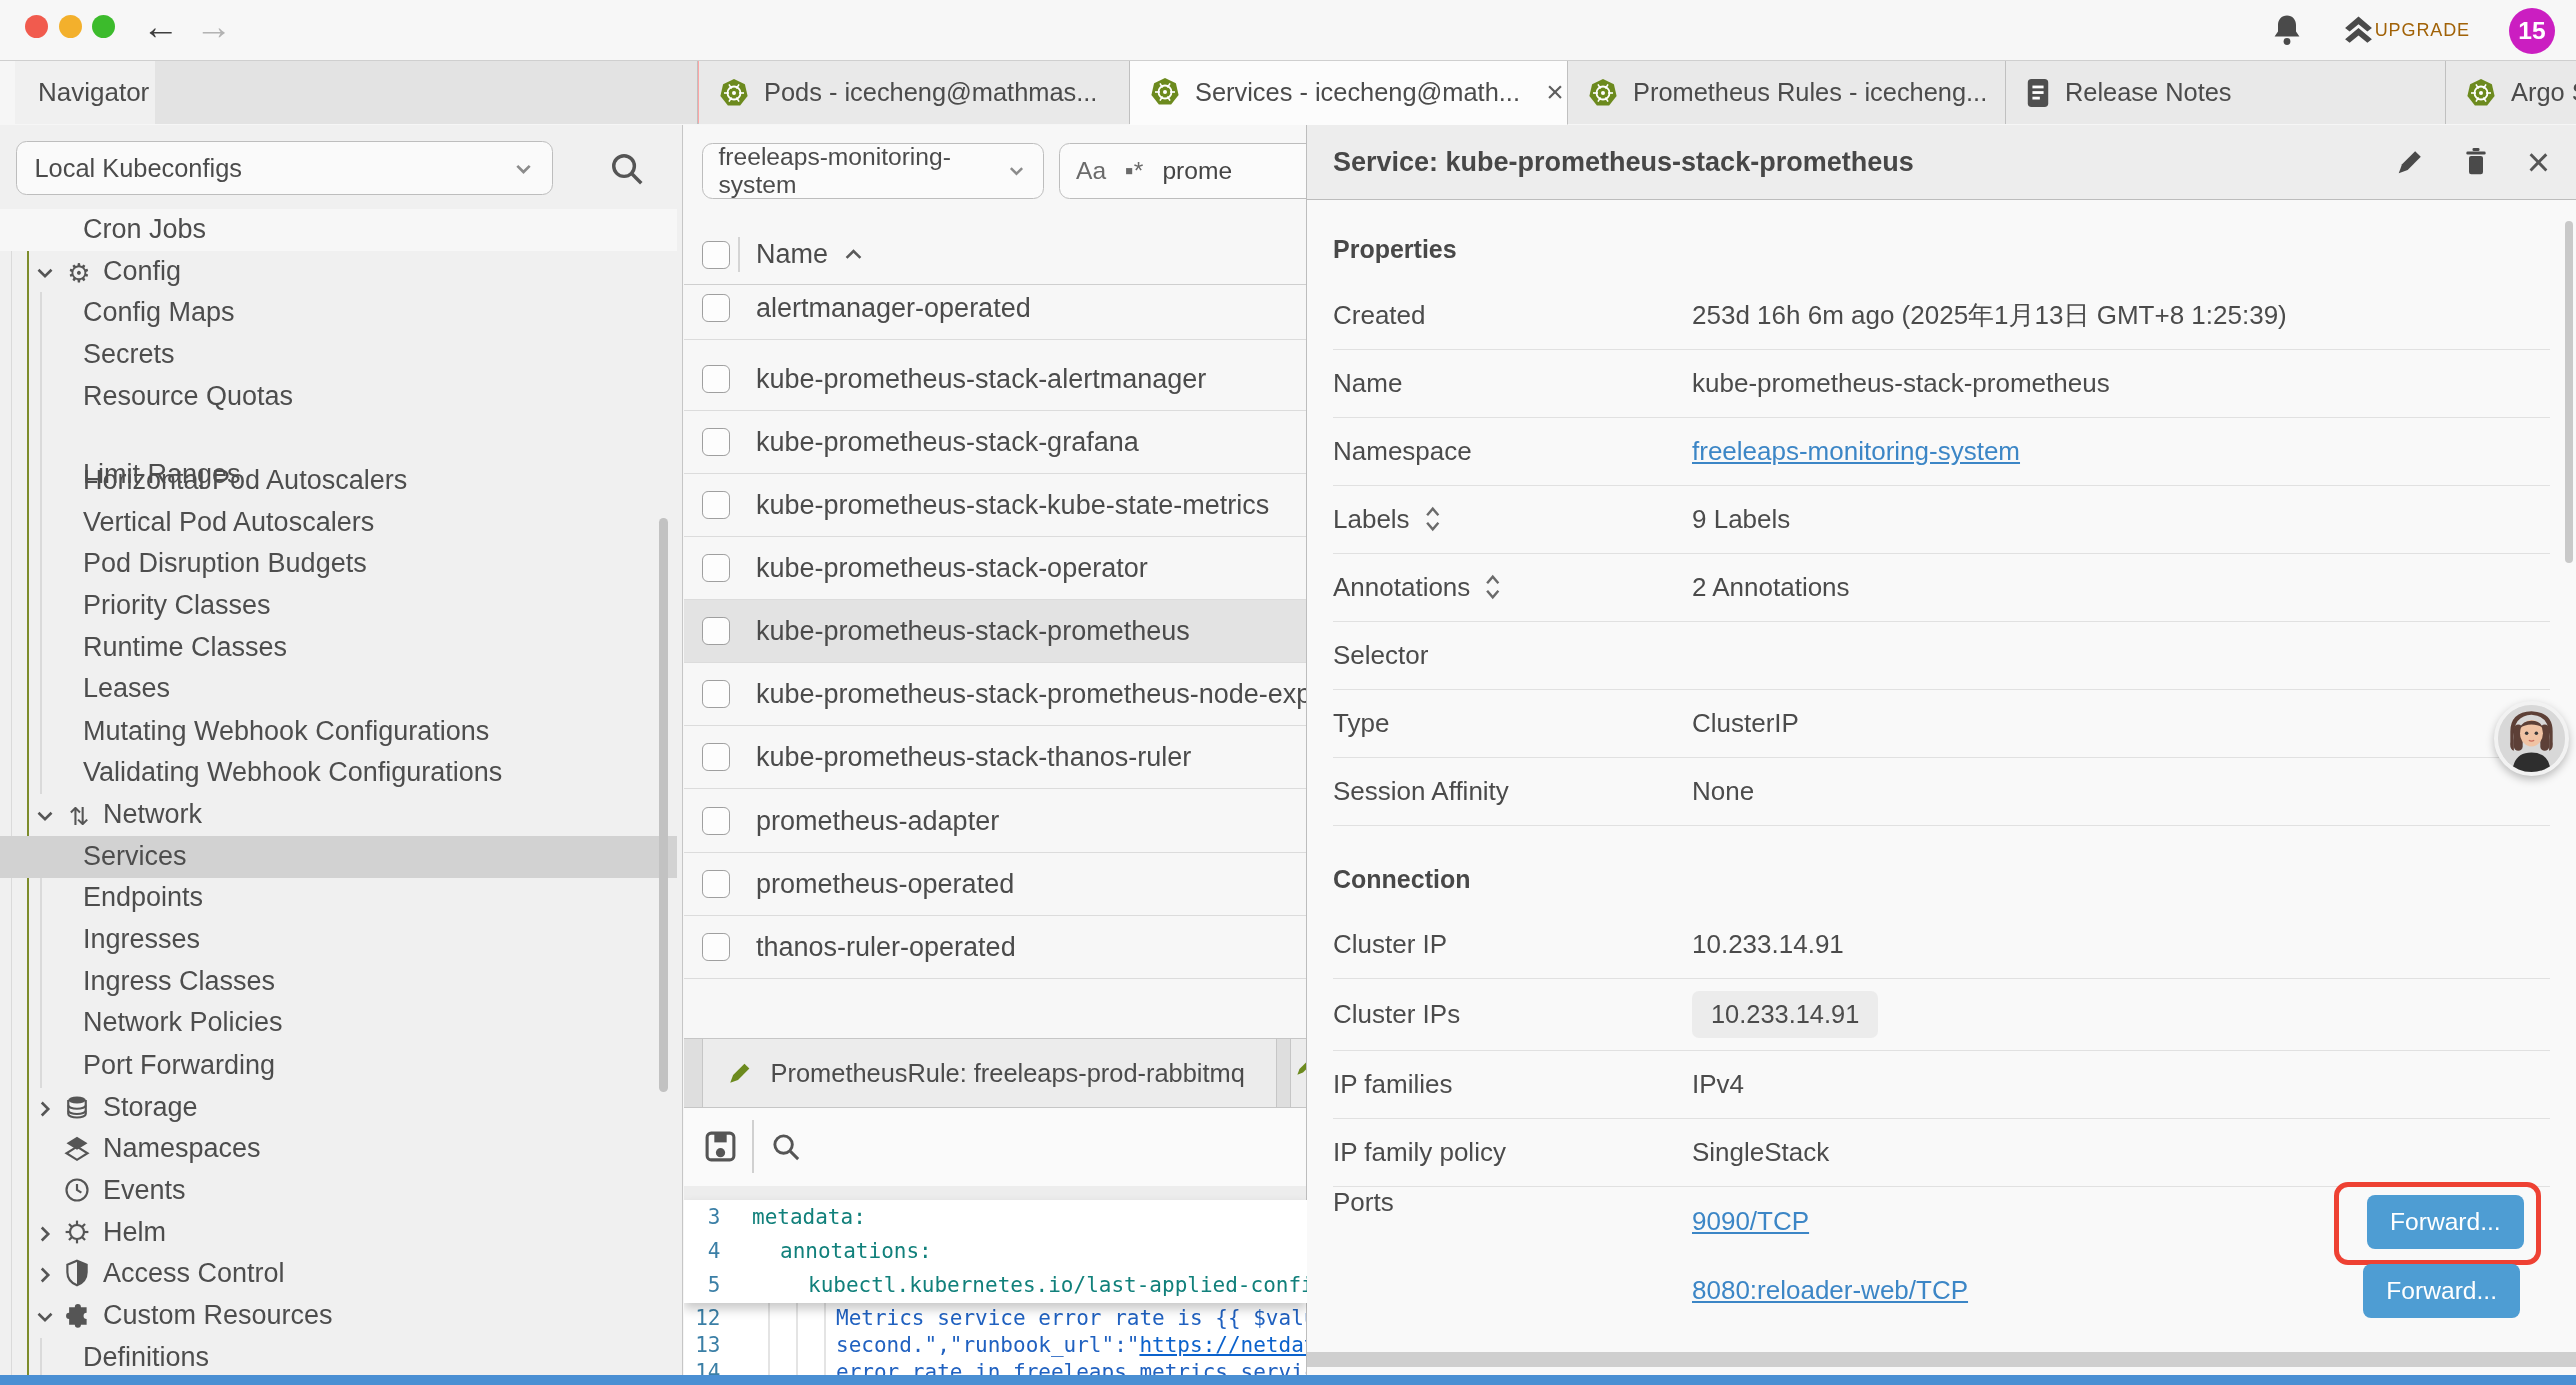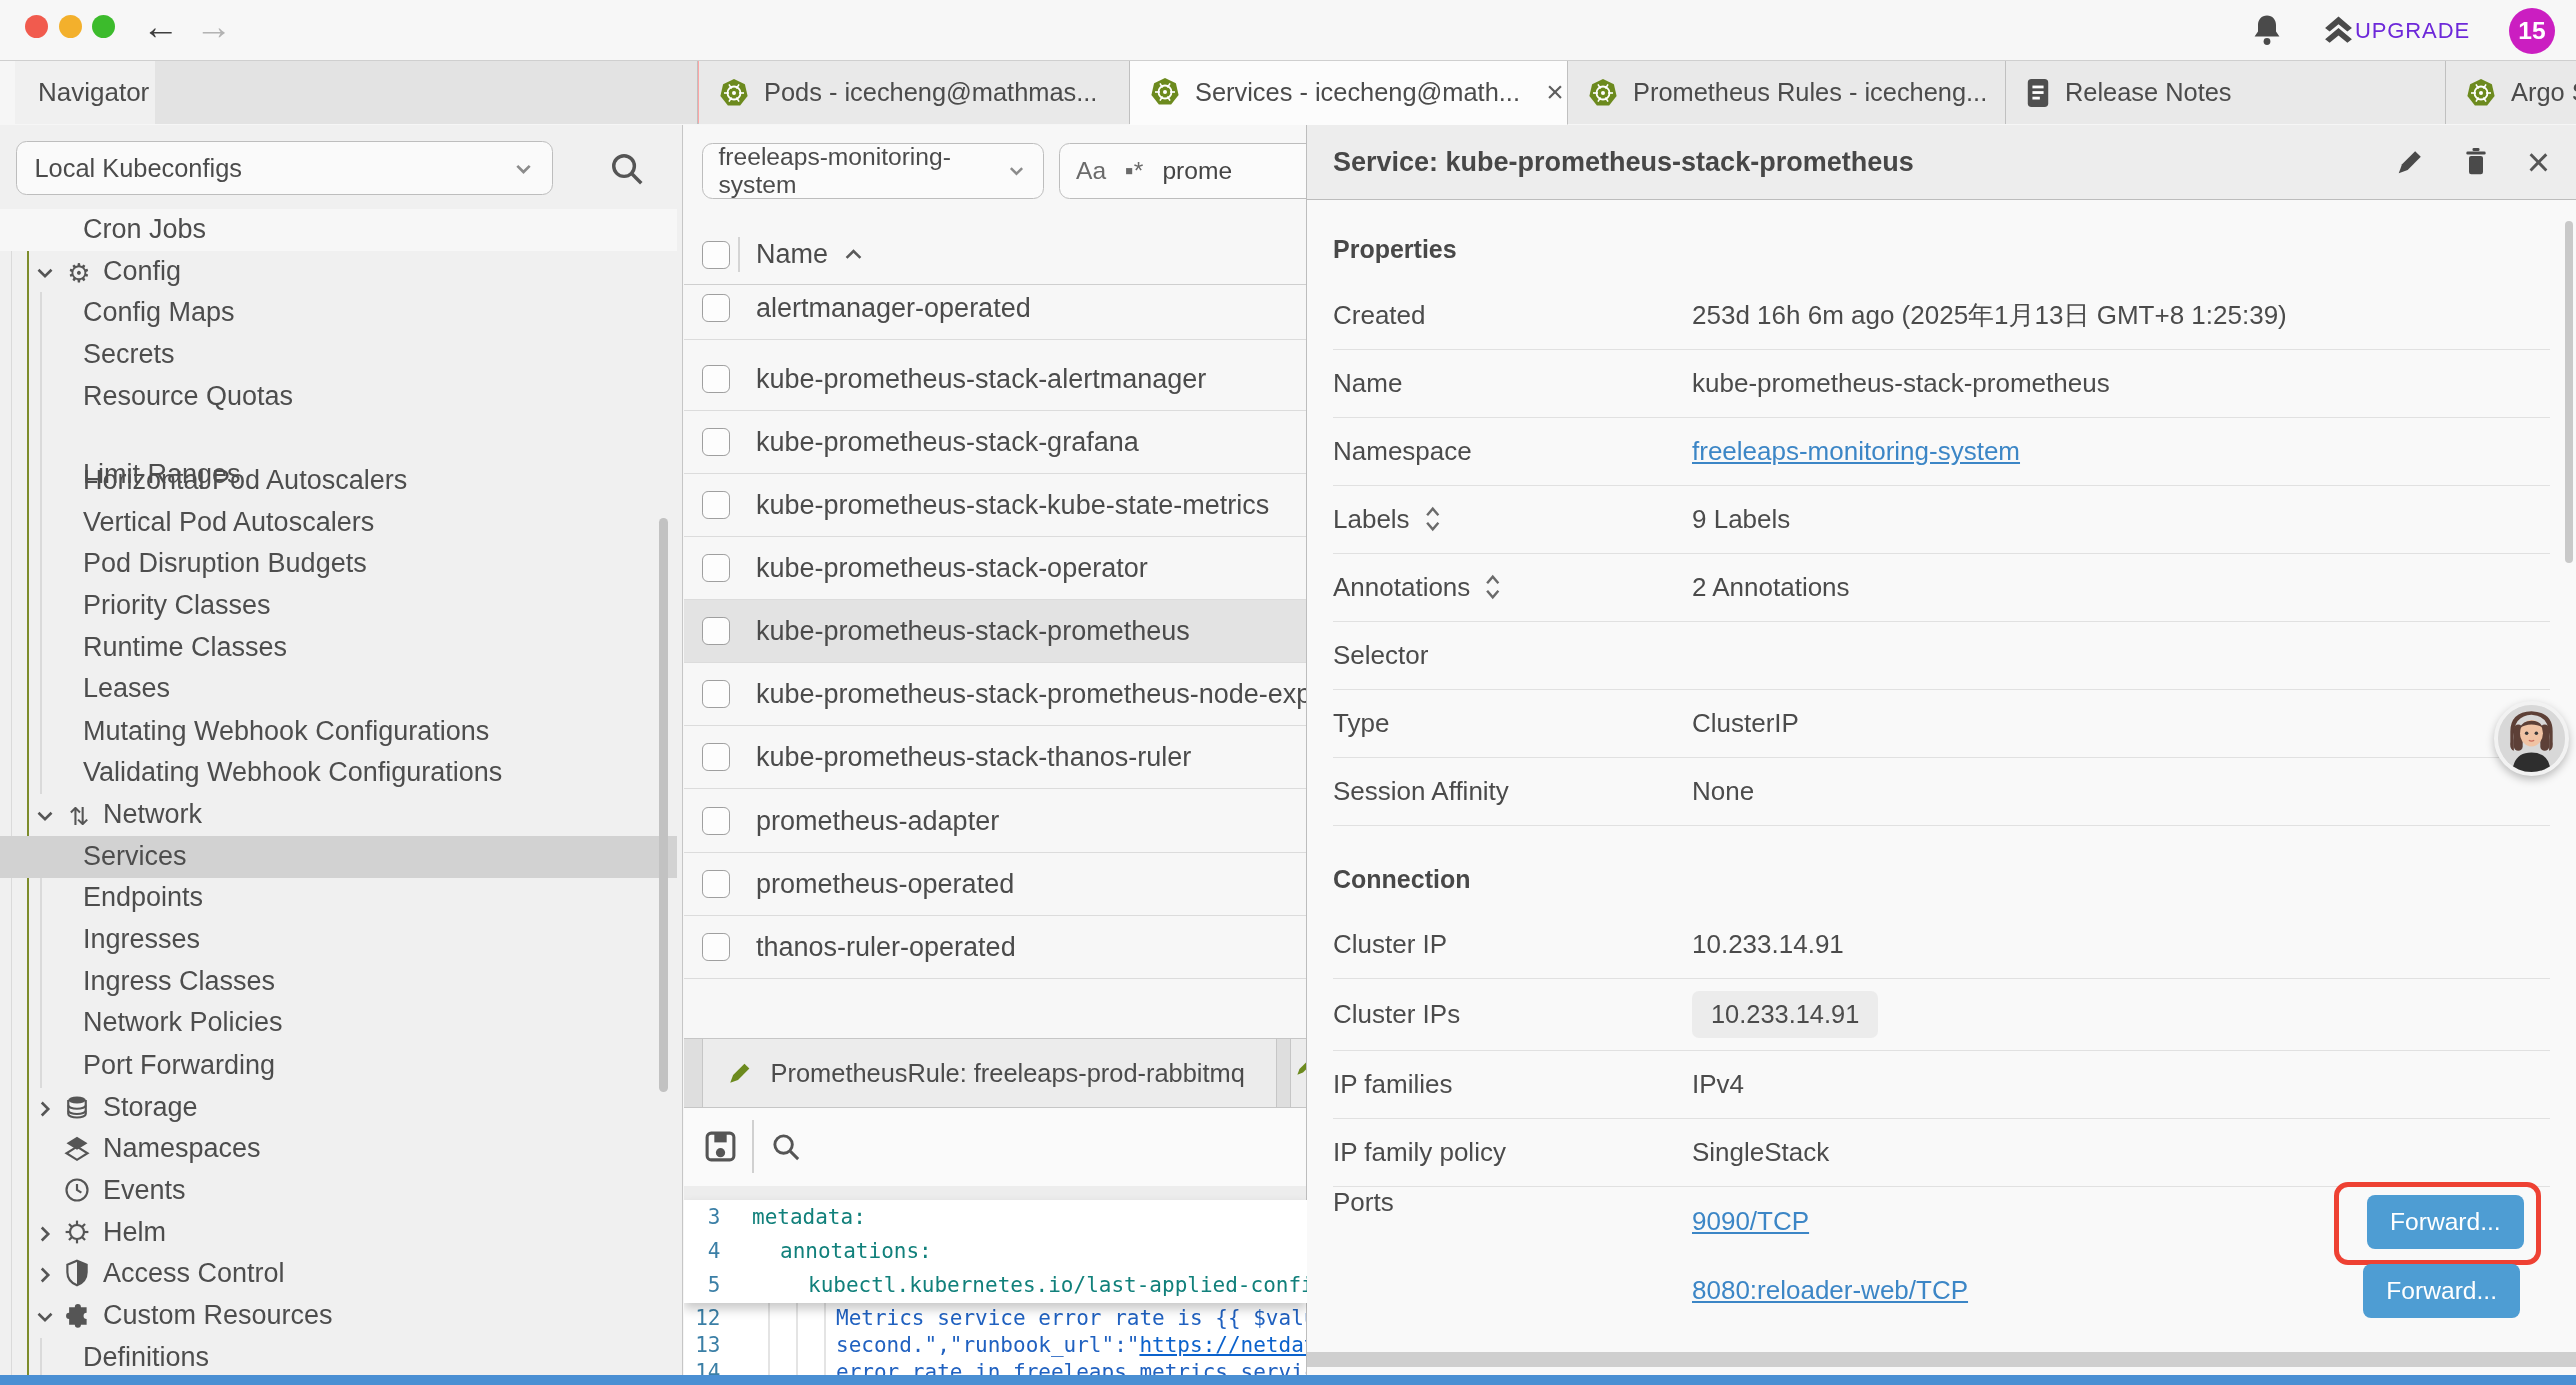--- a/index.html
+++ b/index.html
@@ -9,21 +9,21 @@
   
   .titlebar { position:absolute; left:0; top:0; width:100%; height:61px; background:#f7f7f7; border-bottom:0.9px solid #cfcfcf; }
   .tl { position:absolute; top:15px; width:23px; height:23px; border-radius:50%; }
   .tl.red { left:24.6px; background:#f15b4e; }
   .tl.yellow { left:59px; background:#f3b02c; }
   .tl.green { left:92px; background:#3cbb2c; }
   .navarrow { position:absolute; top:7px; font-size:37px; line-height:40px; color:#3f3f3f; cursor:default; }
   .navarrow.back { left:142px; }
   .navarrow.fwd { left:195px; color:#b3b3b3; }
   .tb-right { position:absolute; right:0; top:0; height:61px; display:flex; align-items:center; gap:39px; padding-right:21px; }
-  .upgrade { display:flex; align-items:center; gap:0; font-size:22px; letter-spacing:0.9px; color:#6d28d9; }
+  .upgrade { display:flex; align-items:center; gap:0; font-size:18px; letter-spacing:0.9px; color:#a16207; }
   .badge { width:46px; height:46px; border-radius:50%; background:#cb1ec1; color:#fff; font-size:24.6px; font-weight:bold; display:flex; align-items:center; justify-content:center; }
 
   
   .tabstrip { position:absolute; left:15px; top:61px; width:100%; height:63px; background:#fca5a5; border-bottom:0.9px solid #c4c4c4; }
   .nav-tab { position:absolute; left:0; top:0; width:140px; height:63px; background:#f0f0f0; display:flex; align-items:center; padding-left:23px; font-size:26px; }
   .nav-rest { position:absolute; left:140px; top:0; width:543px; height:63px; background:#e3e3e3; border-right:0.9px solid #c0c0c0; }
   .tabs { position:absolute; left:684px; top:0; height:63px; display:flex; }
   .tab { display:flex; align-items:center; gap:14px; padding:0 19px; background:#e9e9e9; border-right:0.9px solid #c0c0c0; font-size:25.4px; white-space:nowrap; overflow:hidden; flex:none; }
   .tab.active { background:#fcfcfc; border-bottom:0.9px solid #fcfcfc; margin-bottom:-0.9px; }
   .tab.loading span.tlab { }

